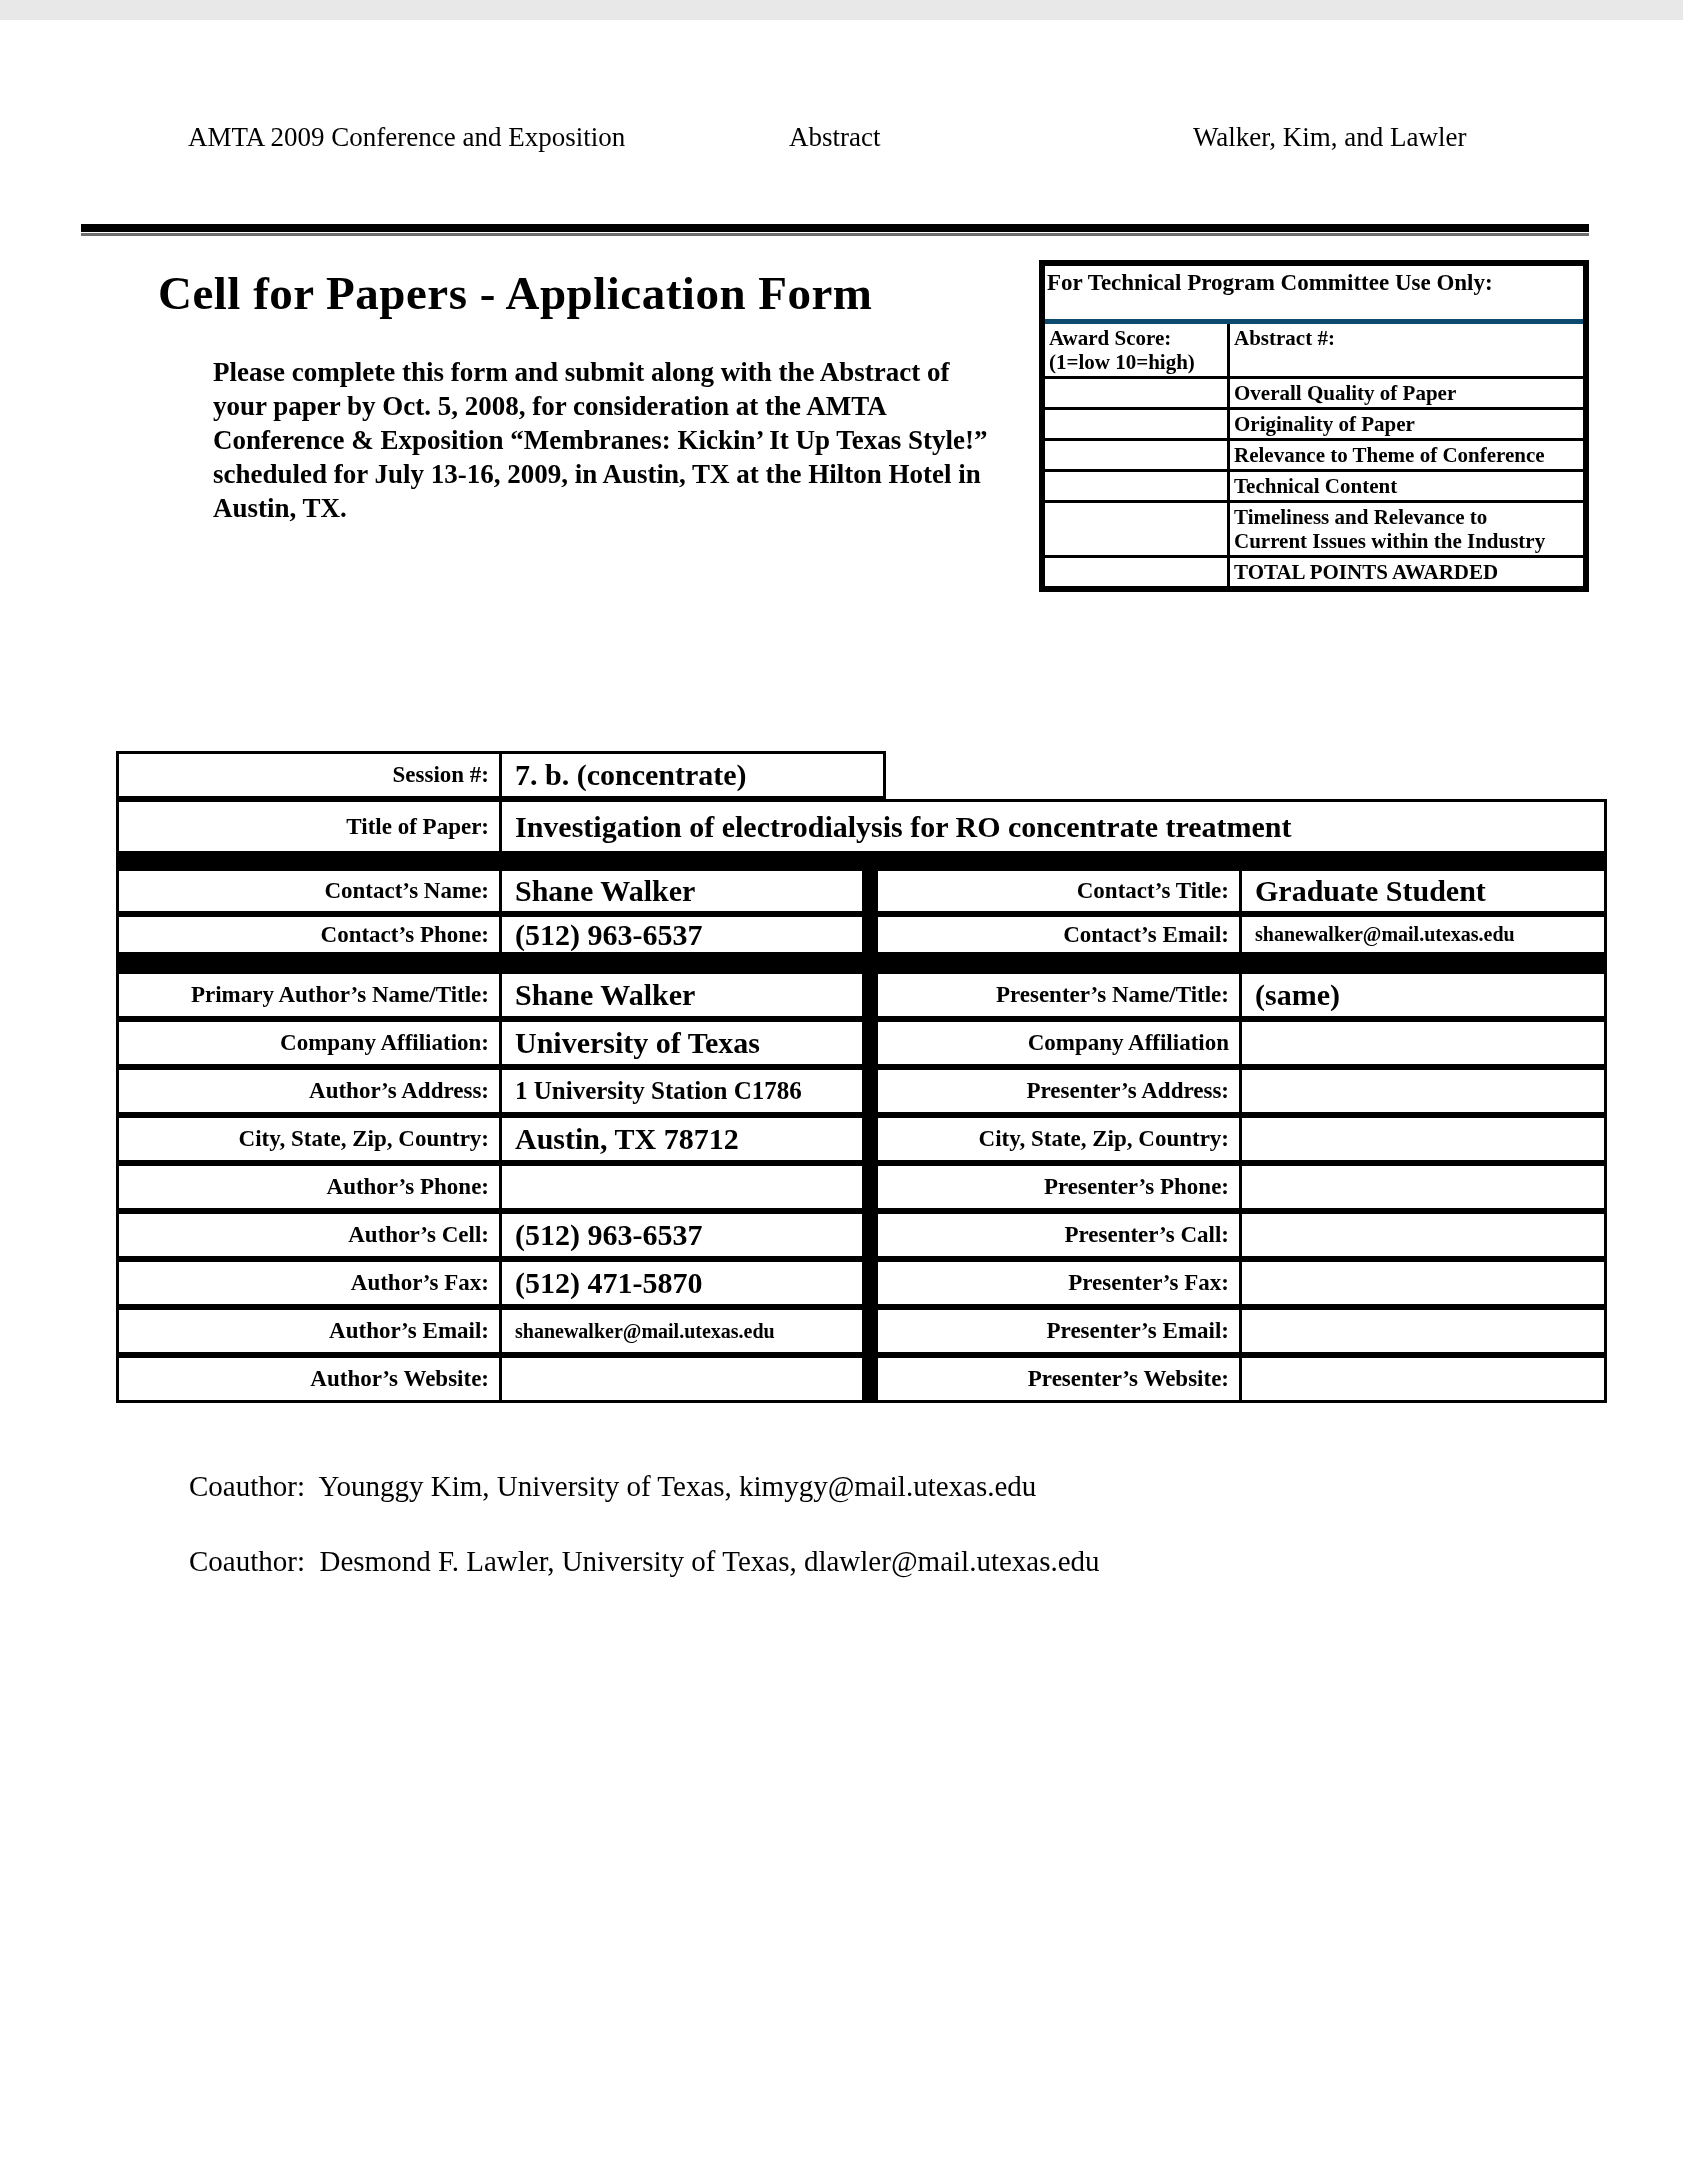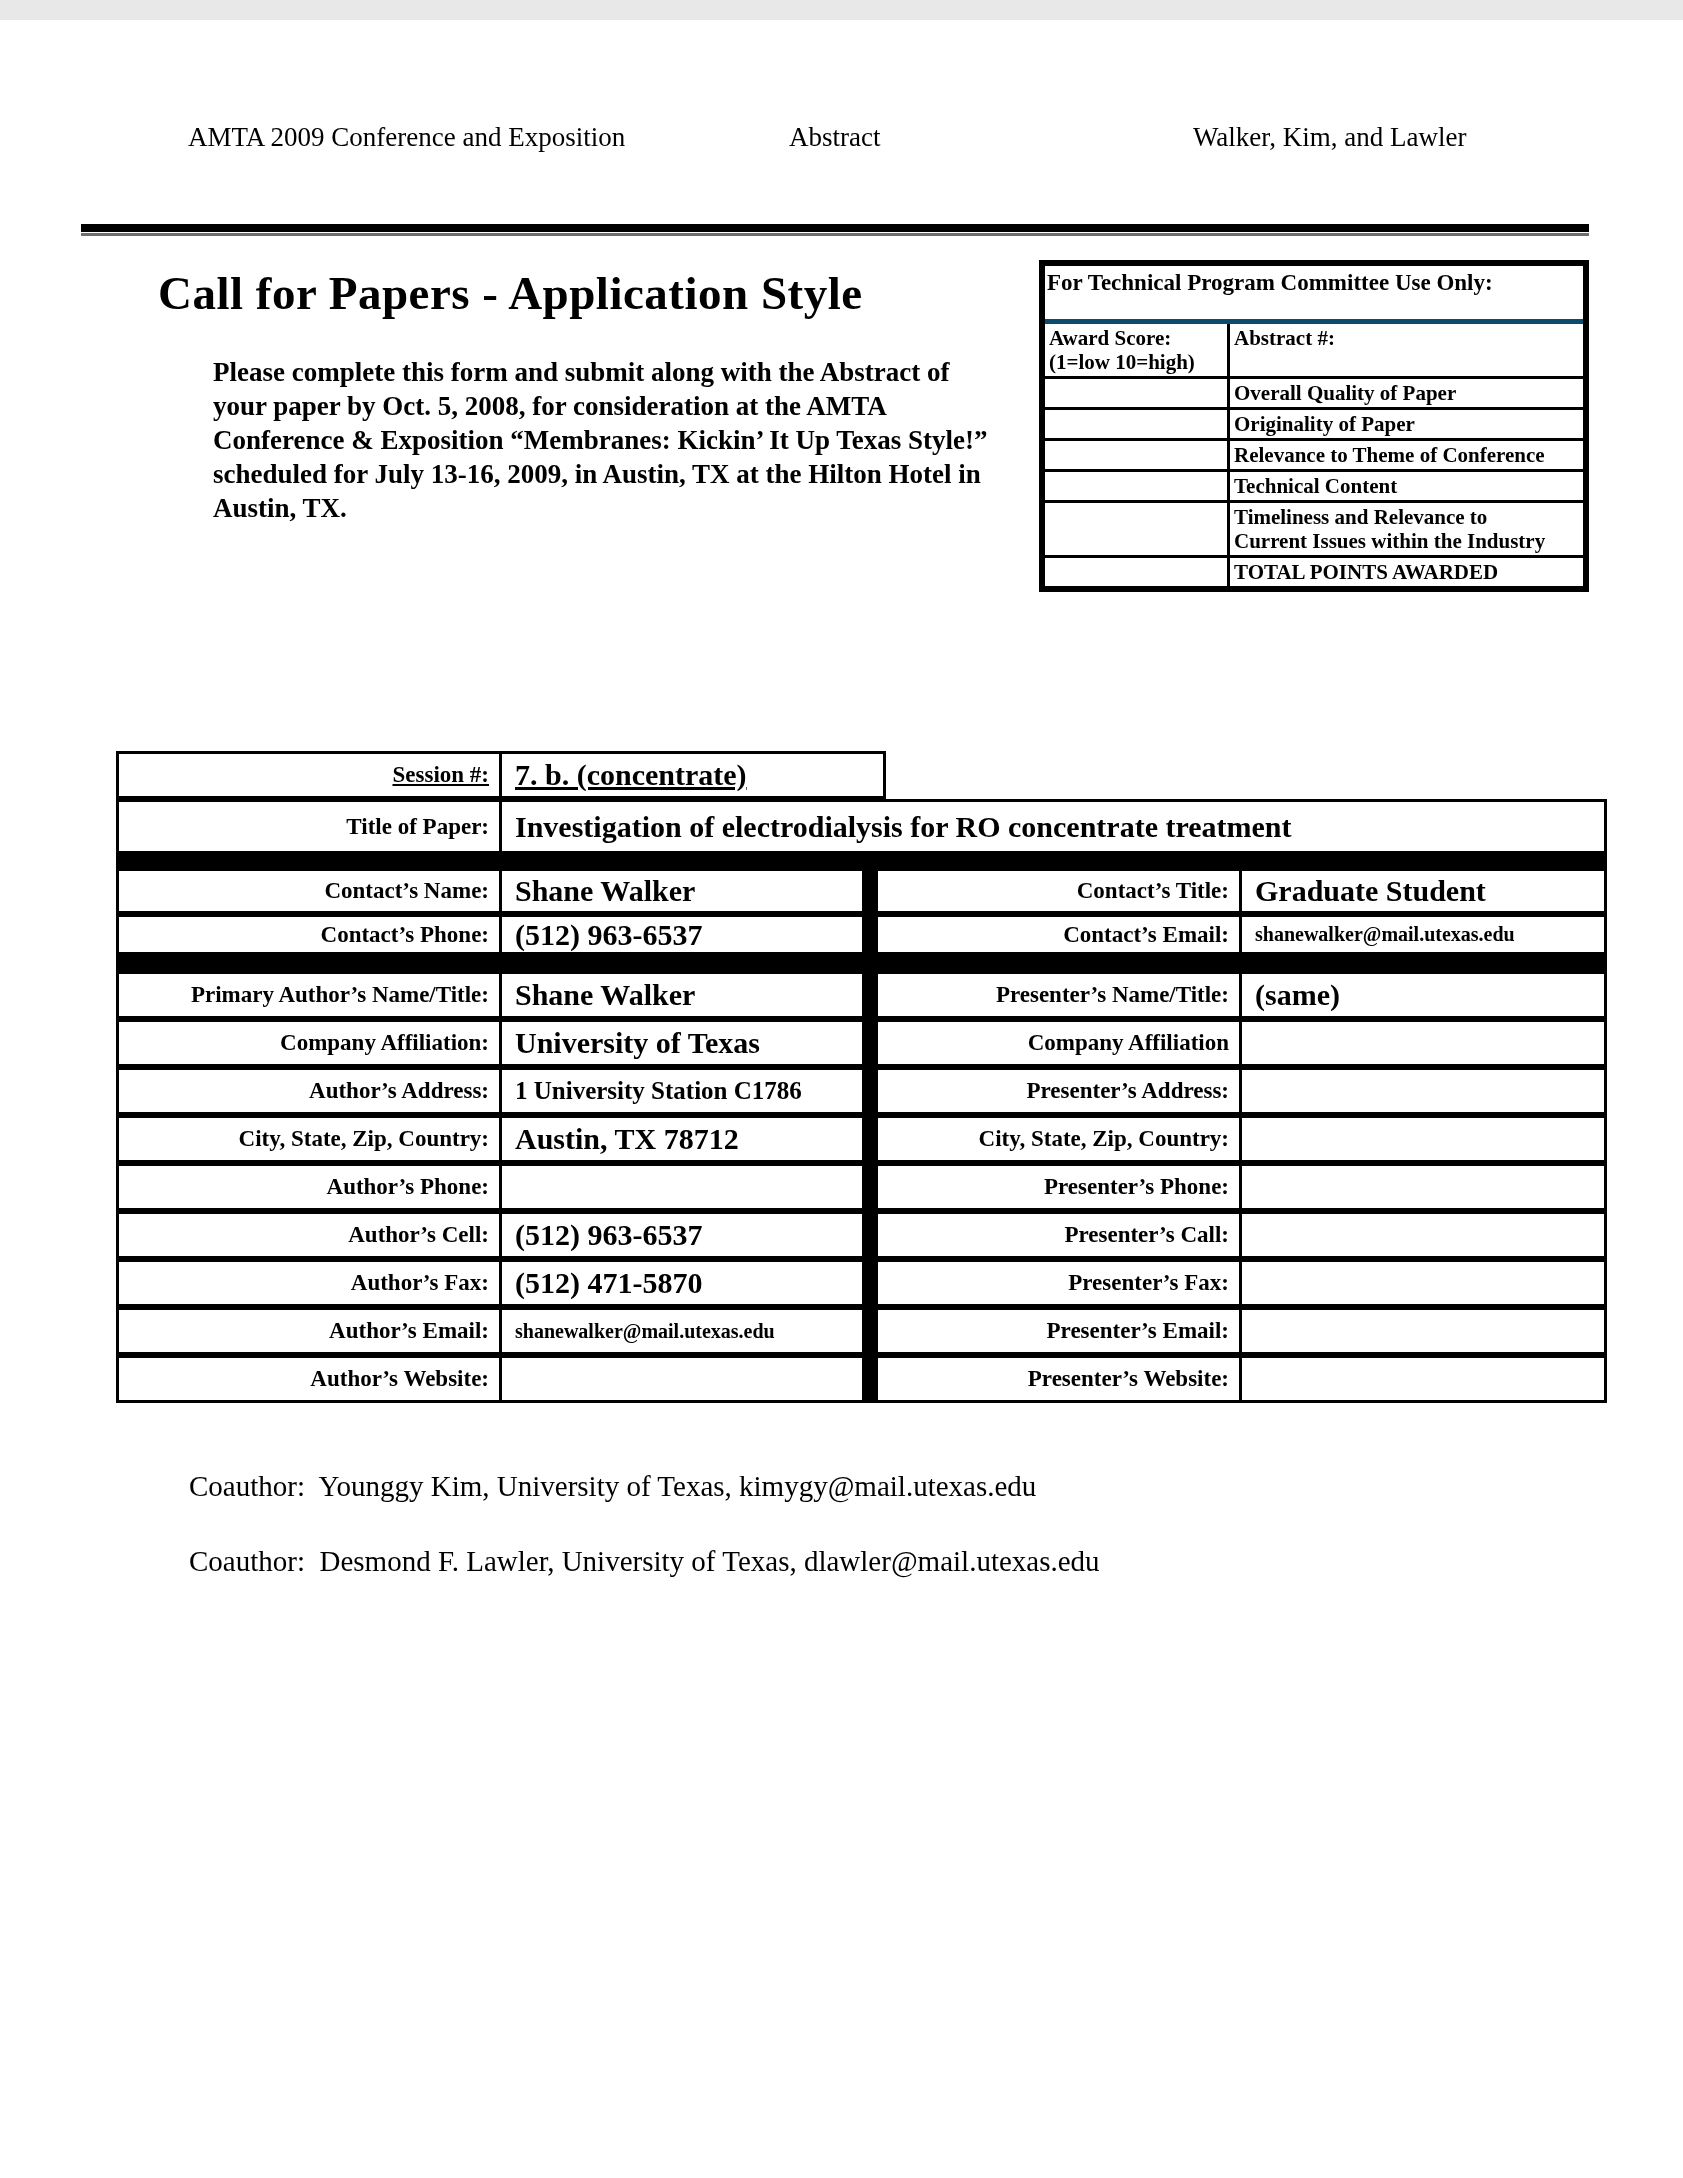--- a/index.html
+++ b/index.html
@@ -55,21 +55,21 @@
   .cb-award{min-height:48px;}
   .cb-single{min-height:27px;}
   .cb-tall{min-height:50px;}
 
   
   .ftable{position:absolute;left:116px;top:731px;width:1491px;}
   .t-row{
     box-sizing:border-box;border:3px solid #000;background:#fff;
     display:grid;
   }
-  .session-row{width:770px;height:48px;grid-template-columns:383px auto;text-decoration:underline;}
+  .session-row{width:770px;height:48px;grid-template-columns:383px auto;}
   .title-row{height:55px;grid-template-columns:383px auto;}
   .four{grid-template-columns:383px 360px 16px 364px auto;}
   .r-cname{height:46px;}
   .r-cphone{height:41px;}
   .r-std{height:48px;}
   .hbar{background:#000;}
   .hbar1{height:14px;}
   .hbar2{height:16px;}
   .cell{display:flex;align-items:center;box-sizing:border-box;overflow:hidden;}
   .lab{
@@ -101,21 +101,21 @@
 
   <div class="hdr-text hdr-left">AMTA 2009 Conference and Exposition</div>
   <div class="hdr-text hdr-center">Abstract</div>
   <div class="hdr-text hdr-right">Walker, Kim, and Lawler</div>
 
   <div class="rule">
     <div class="rule-thick"></div>
     <div class="rule-thin"></div>
   </div>
 
-  <h1 class="doc-title">Call for Papers - Application Style</h1>
+  <h1 class="doc-title">Cell for Papers - Application Form</h1>
 
   <p class="intro">Please complete this form and submit along with the Abstract of your paper by Oct. 5, 2008, for consideration at the AMTA Conference &amp; Exposition “Membranes: Kickin’ It Up Texas Style!” scheduled for July 13-16, 2009, in Austin, TX at the Hilton Hotel in Austin, TX.</p>
 
   <div class="cbox">
     <div class="cb-header">For Technical Program Committee Use Only:</div>
     <div class="cb-grid">
       <div class="cb-cell cb-left cb-award">
         <span>Award Score:</span>
         <span>(1=low  10=high)</span>
       </div>

